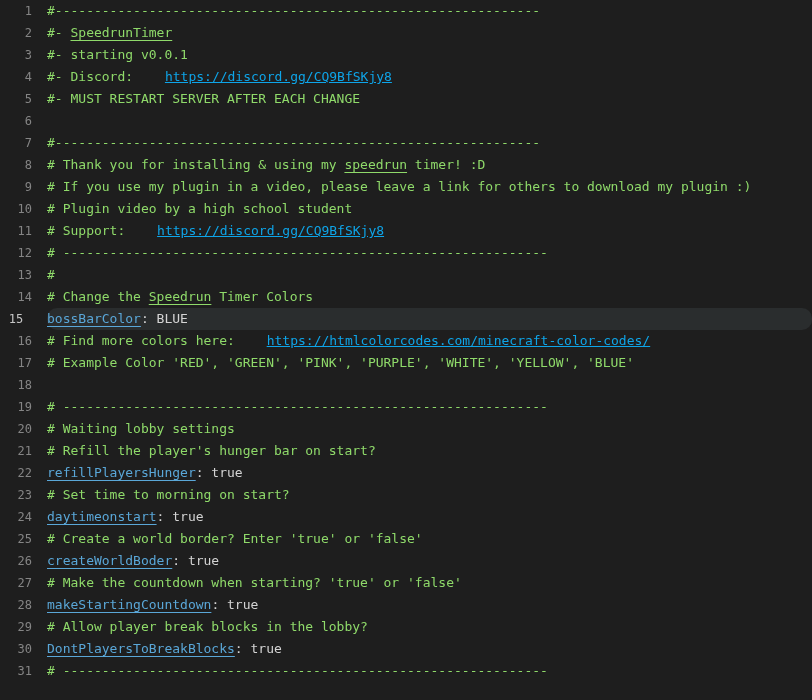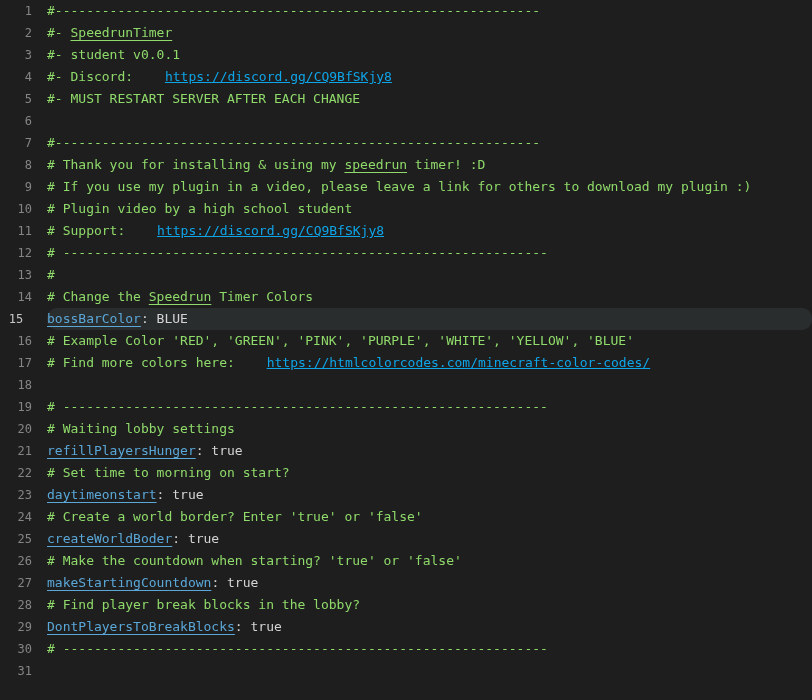--- a/index.html
+++ b/index.html
@@ -94,43 +94,44 @@
       <div>27</div>
       <div>28</div>
       <div>29</div>
       <div>30</div>
       <div>31</div>
     </div>
   <div class="code">
     <div class="code-inner">
         <div class="line"><span class="comment">#--------------------------------------------------------------</span></div>
         <div class="line"><span class="comment">#- </span><span class="comment squiggle">SpeedrunTimer</span></div>
-        <div class="line"><span class="comment">#- student v0.0.1</span></div>
+        <div class="line"><span class="comment">#- starting v0.0.1</span></div>
         <div class="line"><span class="comment">#- Discord: </span><span class="link">https://discord.gg/CQ9BfSKjy8</span></div>
         <div class="line"><span class="comment">#- MUST RESTART SERVER AFTER EACH CHANGE</span></div>
         <div class="line"></div>
         <div class="line"><span class="comment">#--------------------------------------------------------------</span></div>
         <div class="line"><span class="comment"># Thank you for installing &amp; using my </span><span class="comment squiggle">speedrun</span><span class="comment"> timer! :D</span></div>
         <div class="line"><span class="comment"># If you use my plugin in a video, please leave a link for others to download my plugin :)</span></div>
         <div class="line"><span class="comment"># Plugin video by a high school student</span></div>
         <div class="line"><span class="comment"># Support: </span><span class="link">https://discord.gg/CQ9BfSKjy8</span></div>
         <div class="line"><span class="comment"># --------------------------------------------------------------</span></div>
         <div class="line"><span class="comment">#</span></div>
         <div class="line"><span class="comment"># Change the </span><span class="comment squiggle">Speedrun</span><span class="comment"> Timer Colors</span></div>
         <div class="line current"><span class="key squiggle">bossBarColor</span><span class="value">: BLUE</span></div>
+        <div class="line"><span class="comment"># Find more colors here: </span><span class="link">https://htmlcolorcodes.com/minecraft-color-codes/</span></div>
         <div class="line"><span class="comment"># Example Color 'RED', 'GREEN', 'PINK', 'PURPLE', 'WHITE', 'YELLOW', 'BLUE'</span></div>
-        <div class="line"><span class="comment"># Find more colors here: </span><span class="link">https://htmlcolorcodes.com/minecraft-color-codes/</span></div>
         <div class="line"></div>
         <div class="line"><span class="comment"># --------------------------------------------------------------</span></div>
         <div class="line"><span class="comment"># Waiting lobby settings</span></div>
+        <div class="line"><span class="comment"># Refill the player's hunger bar on start?</span></div>
         <div class="line"><span class="key squiggle">refillPlayersHunger</span><span class="value">: true</span></div>
         <div class="line"><span class="comment"># Set time to morning on start?</span></div>
         <div class="line"><span class="key squiggle">daytimeonstart</span><span class="value">: true</span></div>
         <div class="line"><span class="comment"># Create a world border? Enter 'true' or 'false'</span></div>
         <div class="line"><span class="key squiggle">createWorldBoder</span><span class="value">: true</span></div>
         <div class="line"><span class="comment"># Make the countdown when starting? 'true' or 'false'</span></div>
         <div class="line"><span class="key squiggle">makeStartingCountdown</span><span class="value">: true</span></div>
-        <div class="line"><span class="comment"># Find player break blocks in the lobby?</span></div>
+        <div class="line"><span class="comment"># Allow player break blocks in the lobby?</span></div>
         <div class="line"><span class="key squiggle">DontPlayersToBreakBlocks</span><span class="value">: true</span></div>
         <div class="line"><span class="comment"># --------------------------------------------------------------</span></div>
       </div>
   </div>
 </div>
 
 </body></html>

